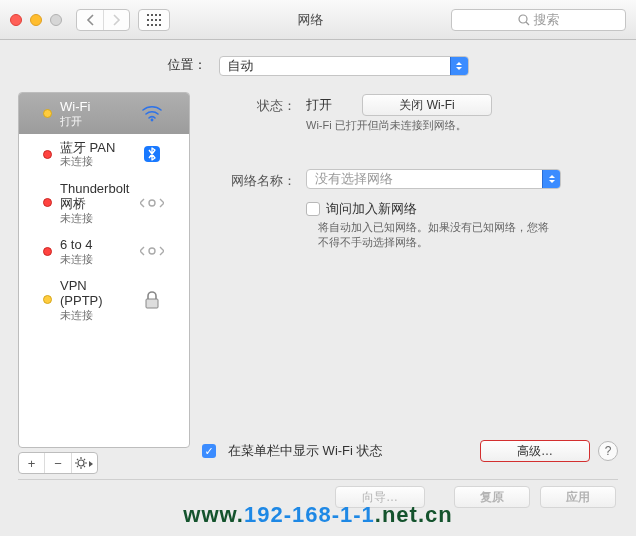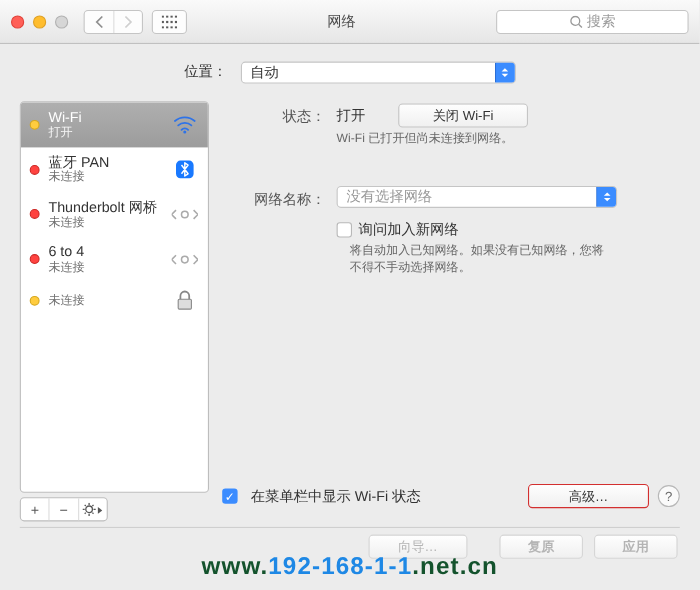--- a/index.html
+++ b/index.html
@@ -95,21 +95,21 @@
 
   .sidebar {
     border: 1px solid #bdbdbd;
     border-radius: 4px;
     background: #fff;
     height: 356px;
     overflow: hidden;
   }
   .side-item {
     display: flex; align-items: center; gap: 8px;
-    padding: 6px 8px;
+    padding: 6px 24px;
     border-bottom: 0;
   }
   .side-item.sel {
     background: linear-gradient(#afafaf, #9c9c9c);
     color: #fff;
   }
   .status-dot {
     width: 9px; height: 9px; border-radius: 50%;
   }
   .status-dot.yellow { background: #ffcc3e; border: 1px solid #d6a81e; }
@@ -335,20 +335,21 @@
                   <path d="M20 4 L24 8 L20 12"></path>
                   <circle cx="12" cy="8" r="3"></circle>
                 </g>
               </svg>
           </div>
         </div>
 
         <div class="side-item">
           <span class="status-dot yellow"></span>
           <div class="side-text">
+            <div class="name">VPN (PPTP)</div>
             <div class="sub">未连接</div>
           </div>
           <div class="side-icon">
             <svg width="20" height="20" viewBox="0 0 20 20">
                 <rect x="4" y="9" width="12" height="9" rx="1" fill="#ddd" stroke="#888"></rect>
                 <path d="M6 9 V6 a4 4 0 0 1 8 0 V9" stroke="#888" fill="none" stroke-width="1.6"></path>
               </svg>
           </div>
         </div>
 
@@ -374,21 +375,21 @@
         </div>
       </div>
     </div>
 
     <div class="detail">
       <div class="row">
         <div class="lab">状态：</div>
         <div class="val">
           <div style="display:flex; align-items:center; gap:30px;">
             <span class="status-val">打开</span>
-            <span class="mac-btn" style="width:118px;">关闭 Wi-Fi</span>
+            <span class="mac-btn" style="width:130px;">关闭 Wi-Fi</span>
           </div>
           <div class="sub-note">Wi-Fi 已打开但尚未连接到网络。</div>
         </div>
       </div>
 
       <div class="row" style="margin-top:36px;">
         <div class="lab">网络名称：</div>
         <div class="val">
           <div class="select" style="width:255px;">
             <span style="color:#999;">没有选择网络</span>

